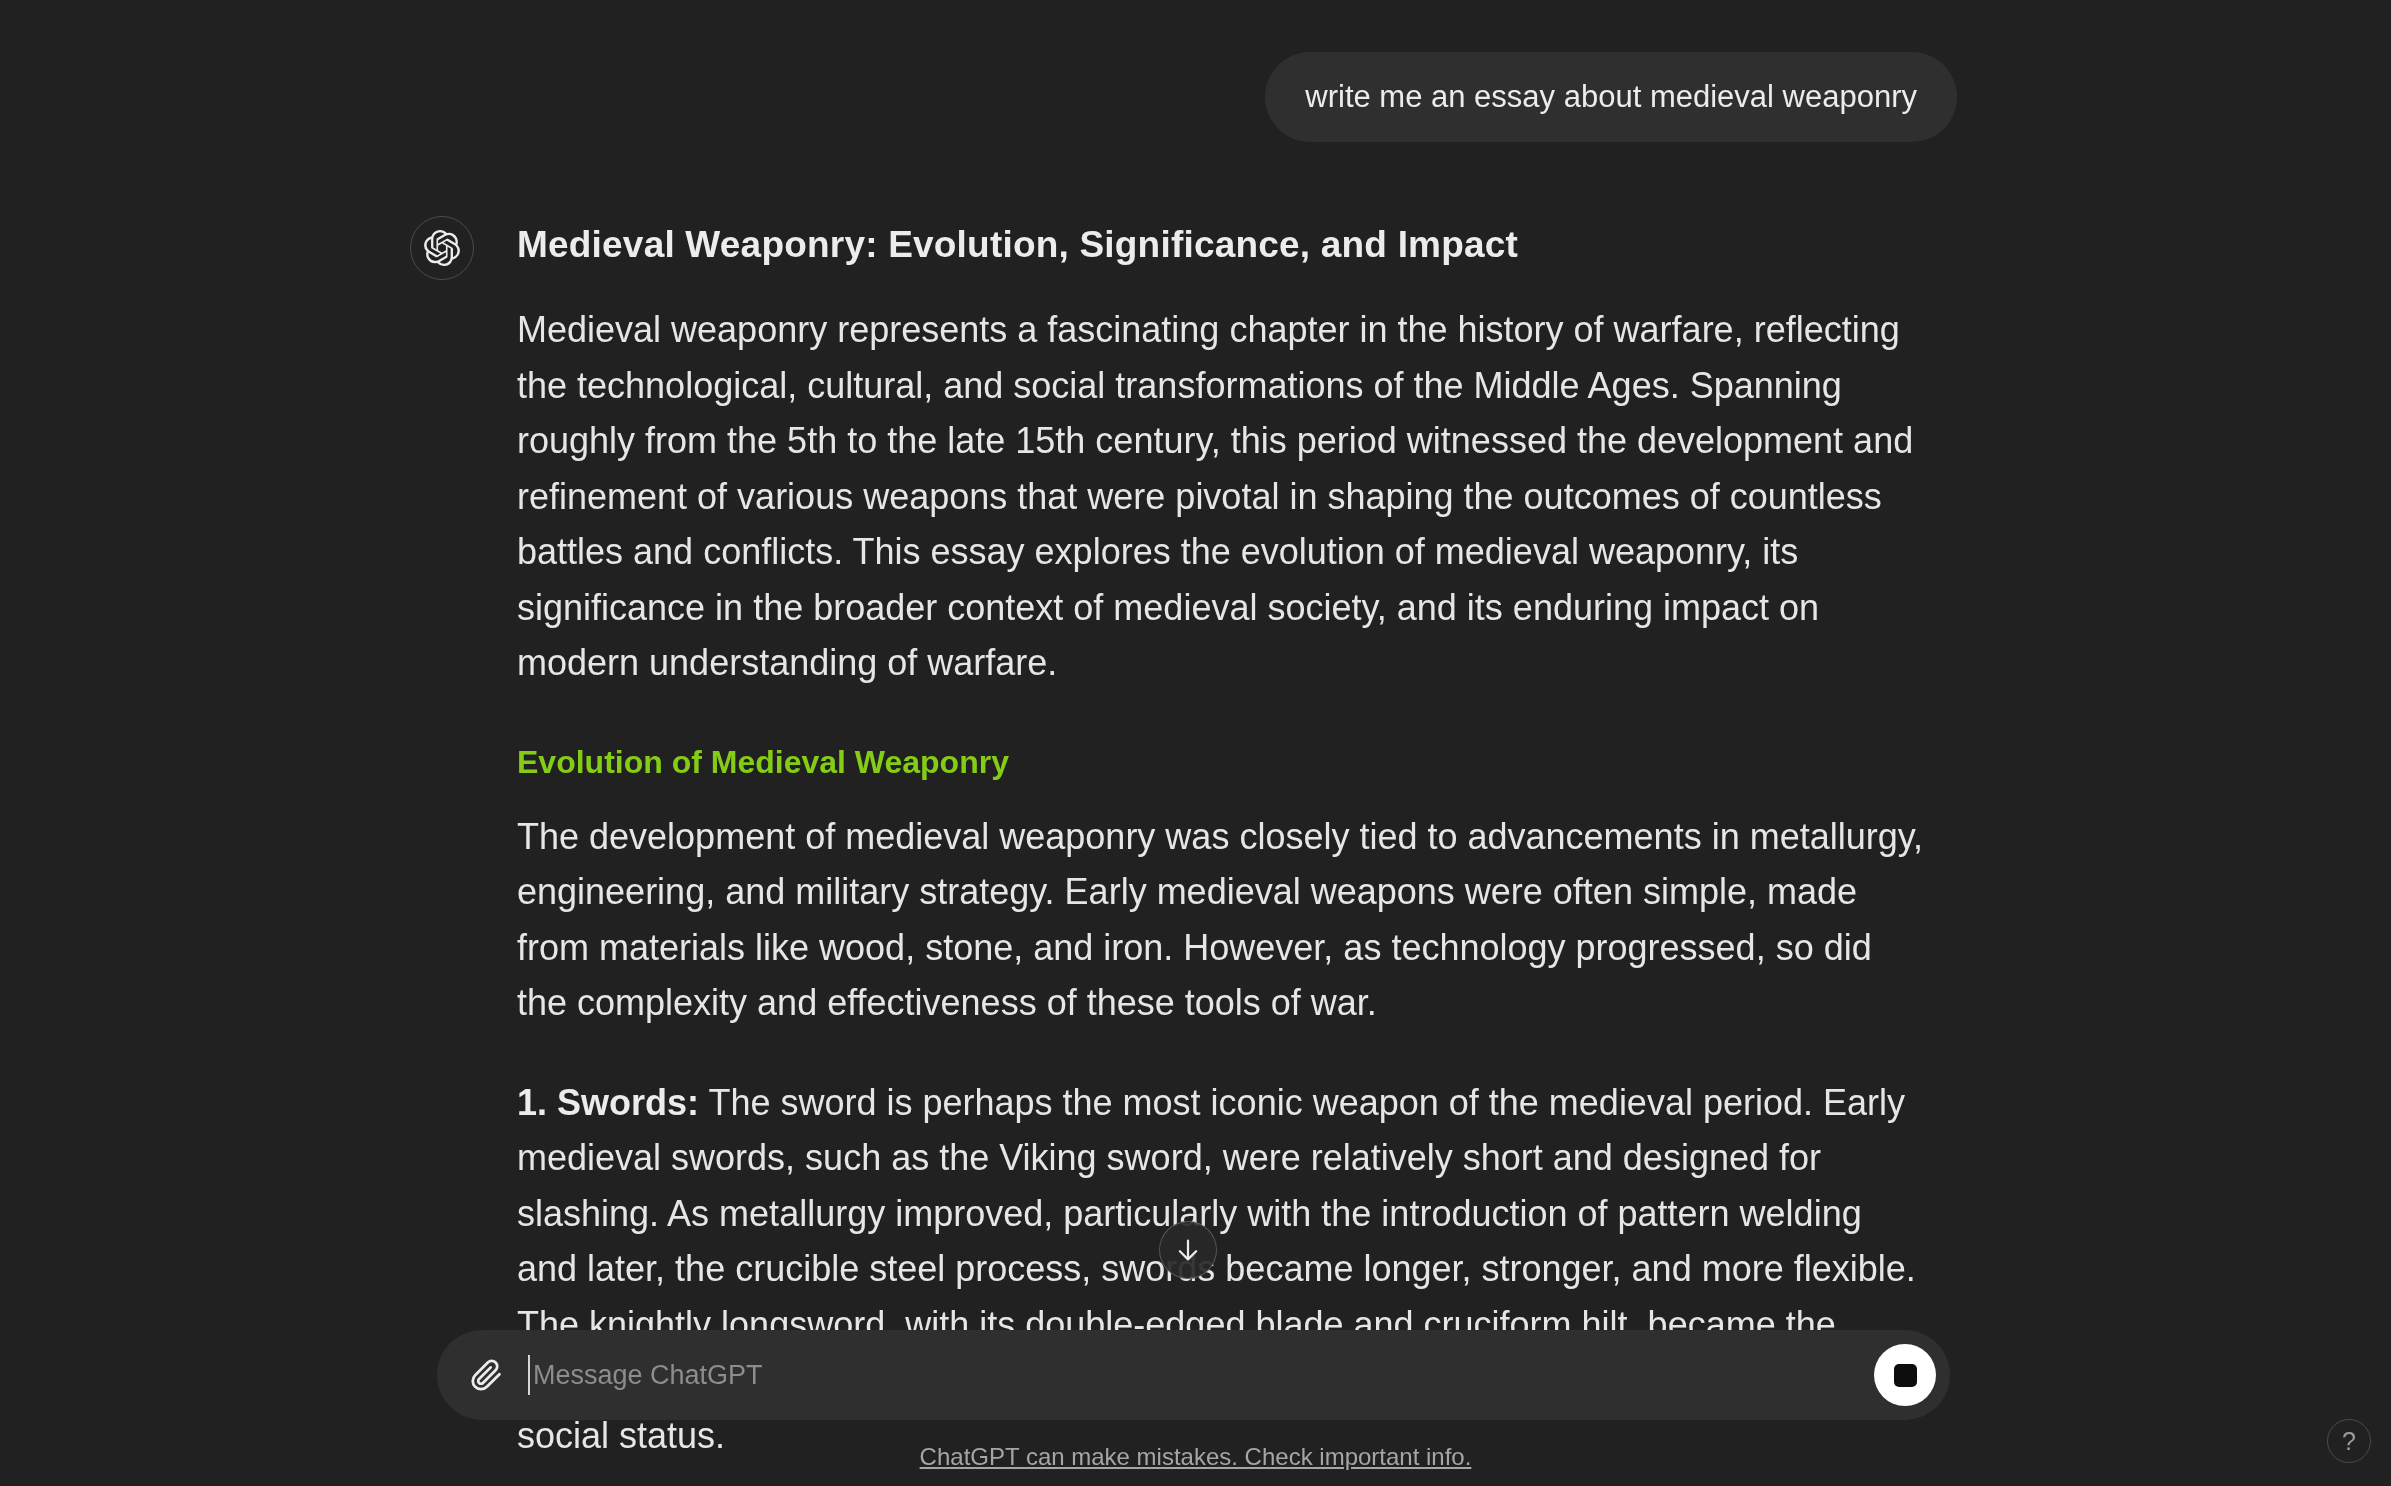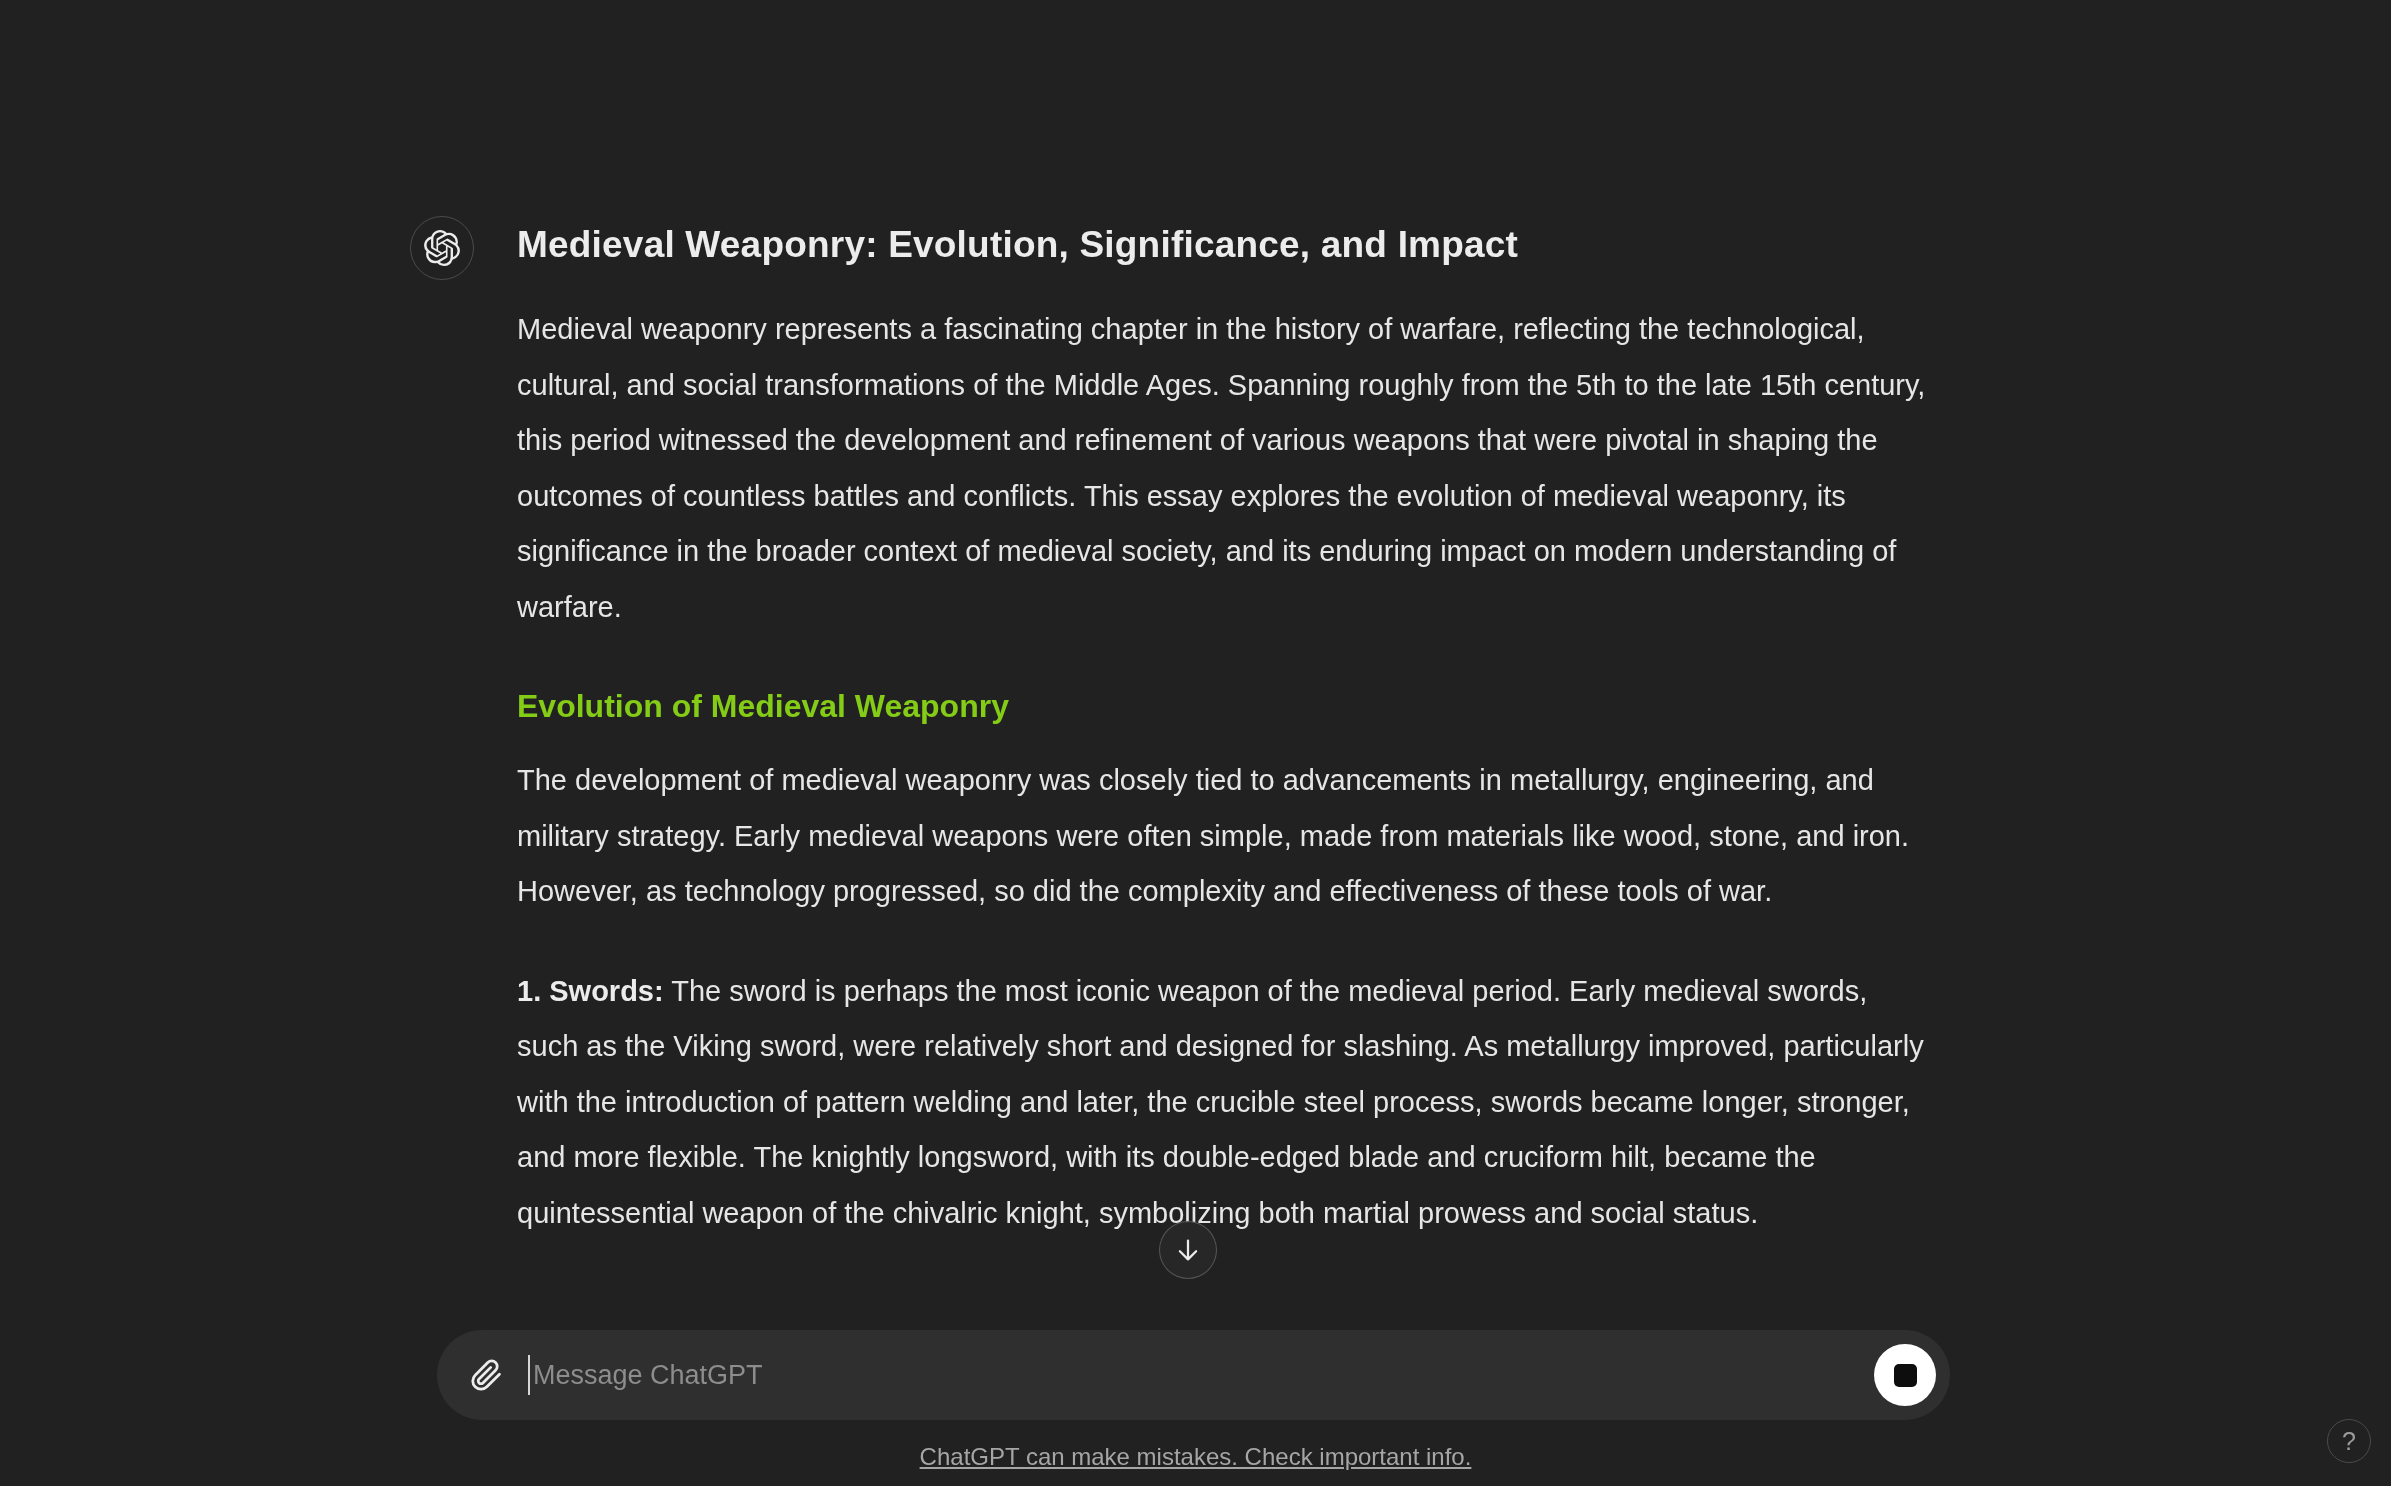--- a/index.html
+++ b/index.html
@@ -67,21 +67,21 @@
     letter-spacing: 0.2px;
   }
   .content h2 {
     font-size: 32px;
     font-weight: bold;
     line-height: 42px;
     color: #84cc16;
     margin: 50px 0 26px 0;
   }
   .content p {
-    font-size: 29px;
+    font-size: 36px;
     line-height: 55.5px;
     color: #e6e6e6;
     margin: 0 0 26px 0;
     font-weight: 400;
   }
   .content p.list-item { margin-top: 44px; }
   .content p strong { font-weight: bold; color: #ececec; }
 
   
   .scroll-btn {
@@ -193,20 +193,25 @@
     align-items: center;
     justify-content: center;
     cursor: pointer;
   }
 </style>
 </head>
 <body>
 
 <div class="page">
 
+  <div class="user-row">
+    <div class="user-bubble">
+      <span>write me an essay about medieval weaponry</span>
+    </div>
+  </div>
 
   <div class="assistant">
     <div class="avatar">
       <svg viewBox="0 0 24 24" fill="#ececec" xmlns="http://www.w3.org/2000/svg">
         <path d="M22.2819 9.8211a5.9847 5.9847 0 0 0-.5157-4.9108 6.0462 6.0462 0 0 0-6.5098-2.9A6.0651 6.0651 0 0 0 4.9807 4.1818a5.9847 5.9847 0 0 0-3.9977 2.9 6.0462 6.0462 0 0 0 .7427 7.0966 5.98 5.98 0 0 0 .511 4.9107 6.051 6.051 0 0 0 6.5146 2.9001A5.9847 5.9847 0 0 0 13.2599 24a6.0557 6.0557 0 0 0 5.7718-4.2058 5.9894 5.9894 0 0 0 3.9977-2.9001 6.0557 6.0557 0 0 0-.7475-7.073zm-9.022 12.6081a4.4755 4.4755 0 0 1-2.8764-1.0408l.1419-.0804 4.7783-2.7582a.7948.7948 0 0 0 .3927-.6813v-6.7369l2.02 1.1686a.071.071 0 0 1 .038.0615v5.5826a4.504 4.504 0 0 1-4.4945 4.4849zm-9.6607-4.1254a4.4708 4.4708 0 0 1-.5346-3.0137l.142.0852 4.783 2.7582a.7712.7712 0 0 0 .7806 0l5.8428-3.3685v2.3324a.0804.0804 0 0 1-.0332.0615L9.74 19.9502a4.4992 4.4992 0 0 1-6.1408-1.6464zM2.3408 7.8956a4.485 4.485 0 0 1 2.3655-1.9728V11.6a.7664.7664 0 0 0 .3879.6765l5.8144 3.3543-2.0201 1.1685a.0757.0757 0 0 1-.071 0l-4.8303-2.7865A4.504 4.504 0 0 1 2.3408 7.8956zm16.5963 3.8558L13.1038 8.364 15.1192 7.2a.0757.0757 0 0 1 .071 0l4.8303 2.7913a4.4944 4.4944 0 0 1-.6765 8.1042v-5.6772a.79.79 0 0 0-.407-.667zm2.0107-3.0231l-.142-.0852-4.7735-2.7818a.7759.7759 0 0 0-.7854 0L9.409 9.2297V6.8974a.0662.0662 0 0 1 .0284-.0615l4.8303-2.7866a4.4992 4.4992 0 0 1 6.6802 4.66zM8.3065 12.863l-2.02-1.1638a.0804.0804 0 0 1-.038-.0567V6.0742a4.4992 4.4992 0 0 1 7.3757-3.4537l-.142.0805L8.704 5.459a.7948.7948 0 0 0-.3927.6813zm1.0976-2.3654l2.602-1.4998 2.6069 1.4998v2.9994l-2.5974 1.4997-2.6067-1.4997z"></path>
       </svg>
     </div>
     <div class="content">
       <h1>Medieval Weaponry: Evolution, Significance, and Impact</h1>
       <p>Medieval weaponry represents a fascinating chapter in the history of warfare, reflecting the technological, cultural, and social transformations of the Middle Ages. Spanning roughly from the 5th to the late 15th century, this period witnessed the development and refinement of various weapons that were pivotal in shaping the outcomes of countless battles and conflicts. This essay explores the evolution of medieval weaponry, its significance in the broader context of medieval society, and its enduring impact on modern understanding of warfare.</p>

